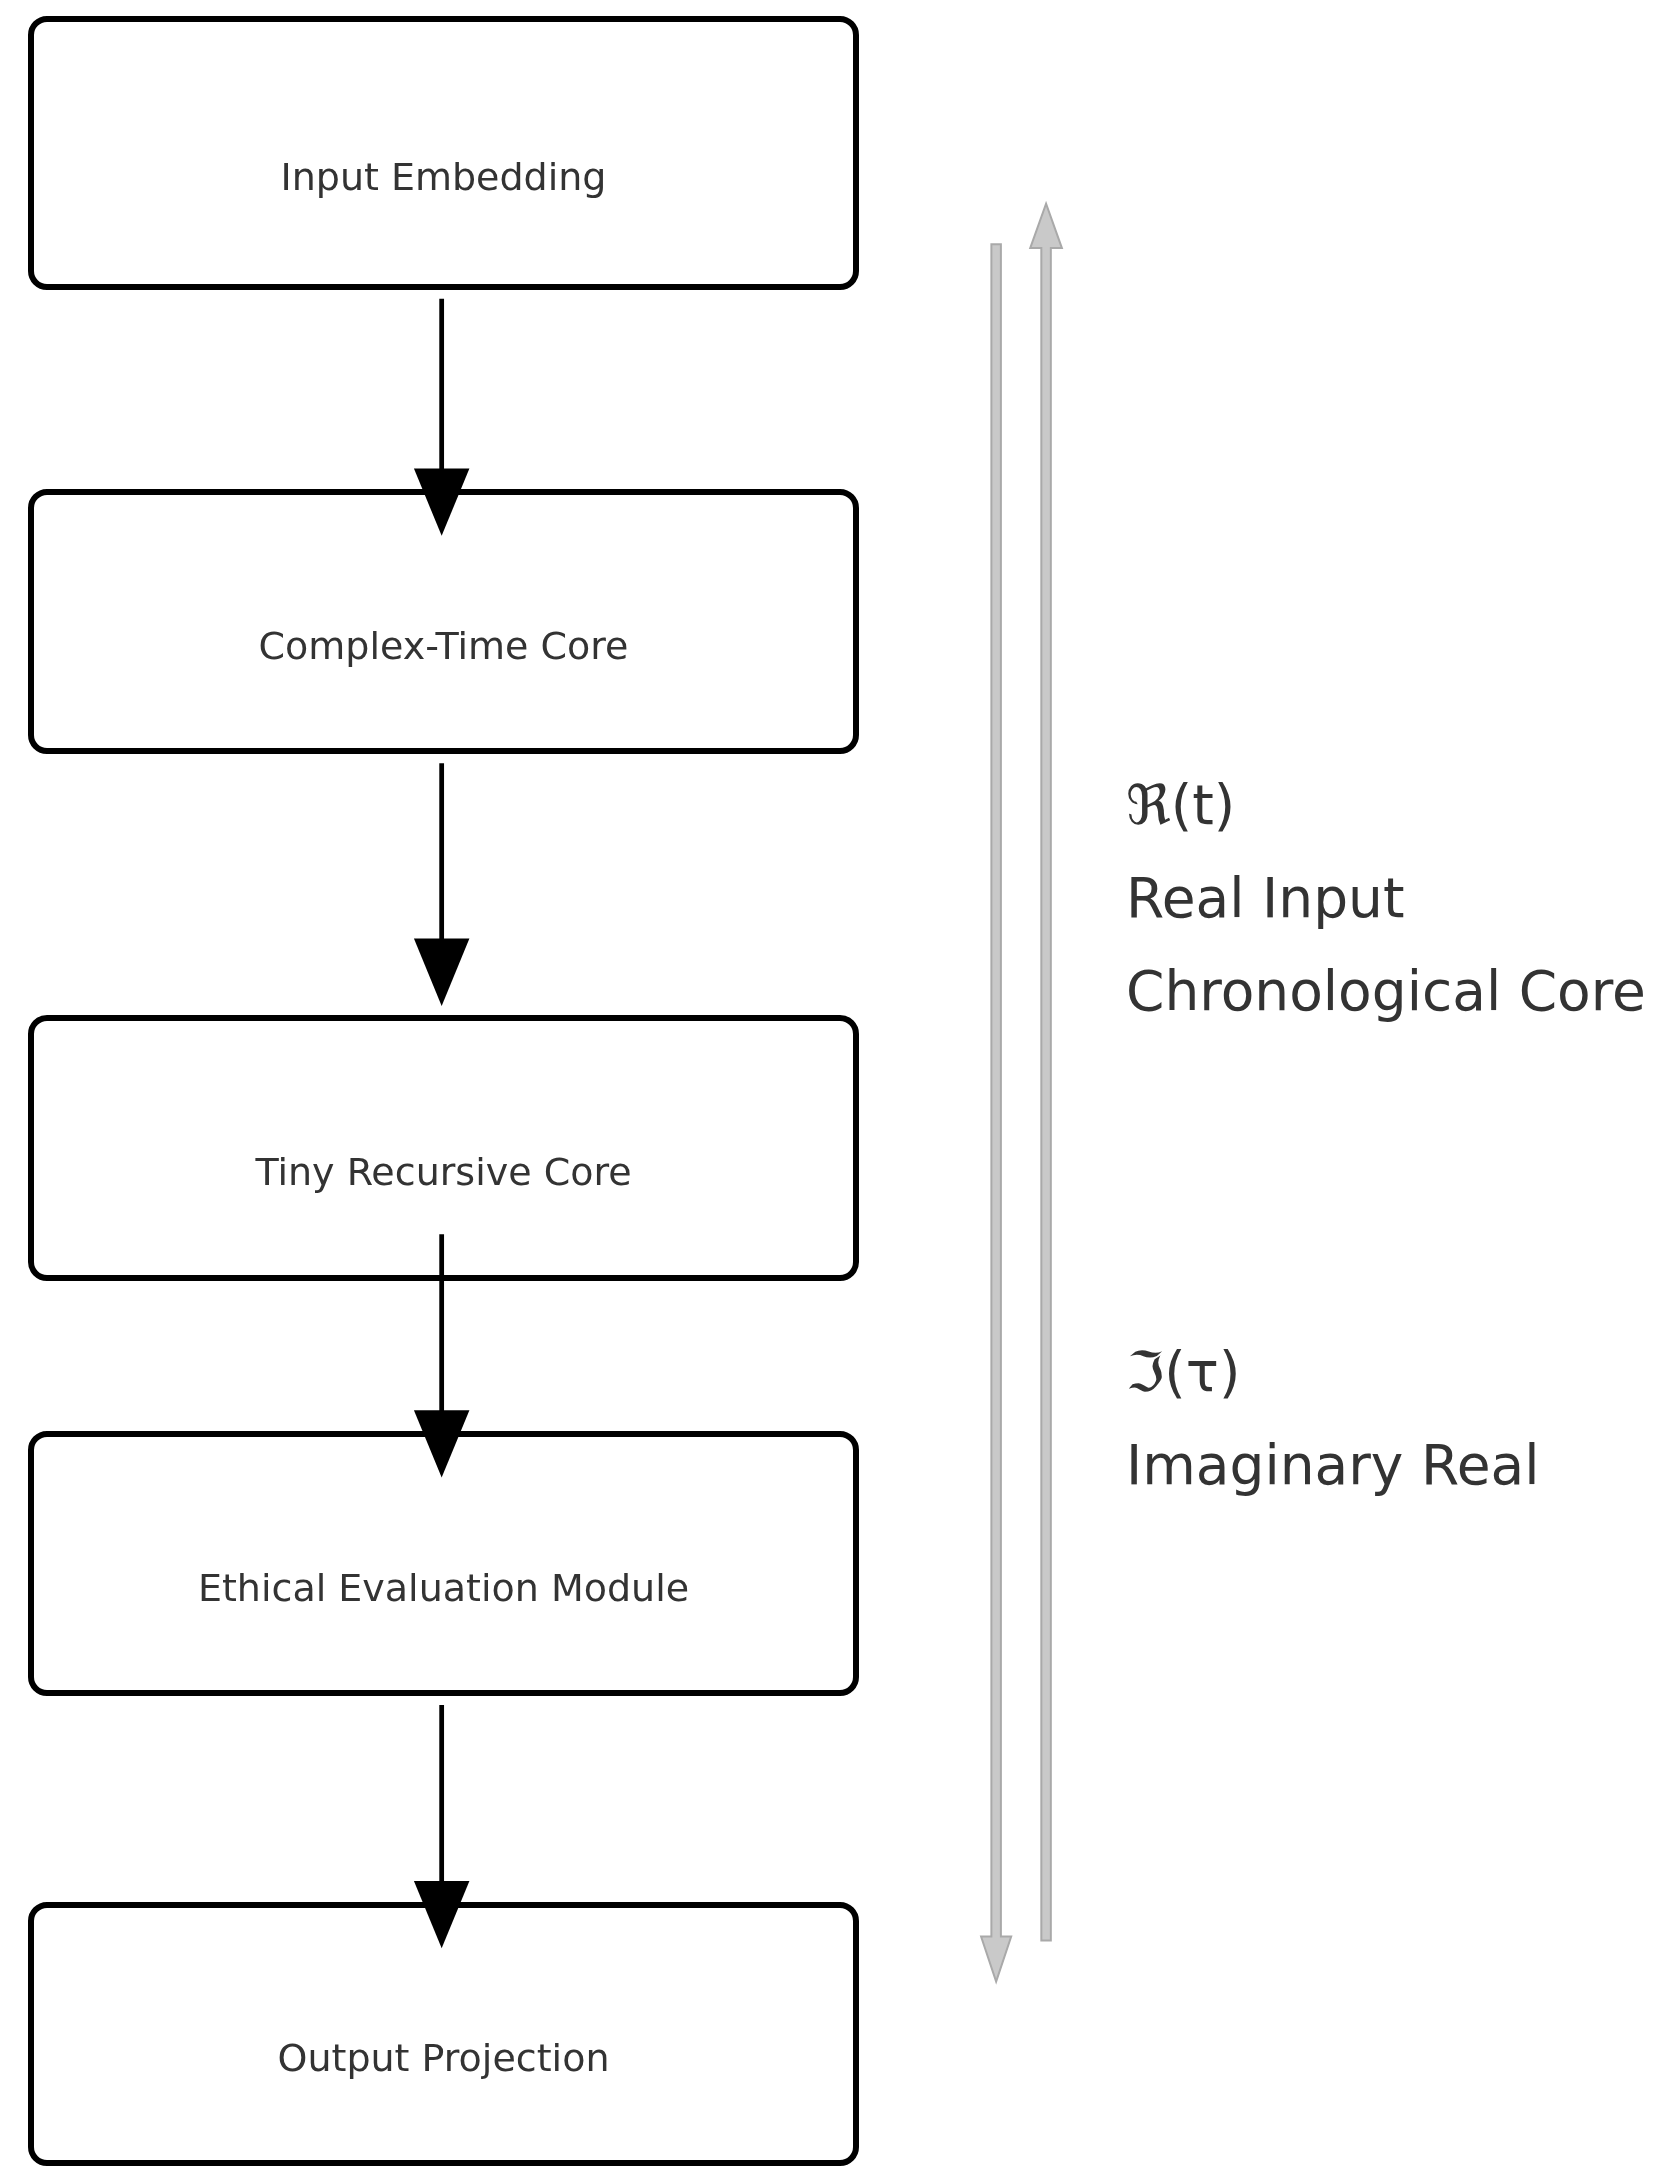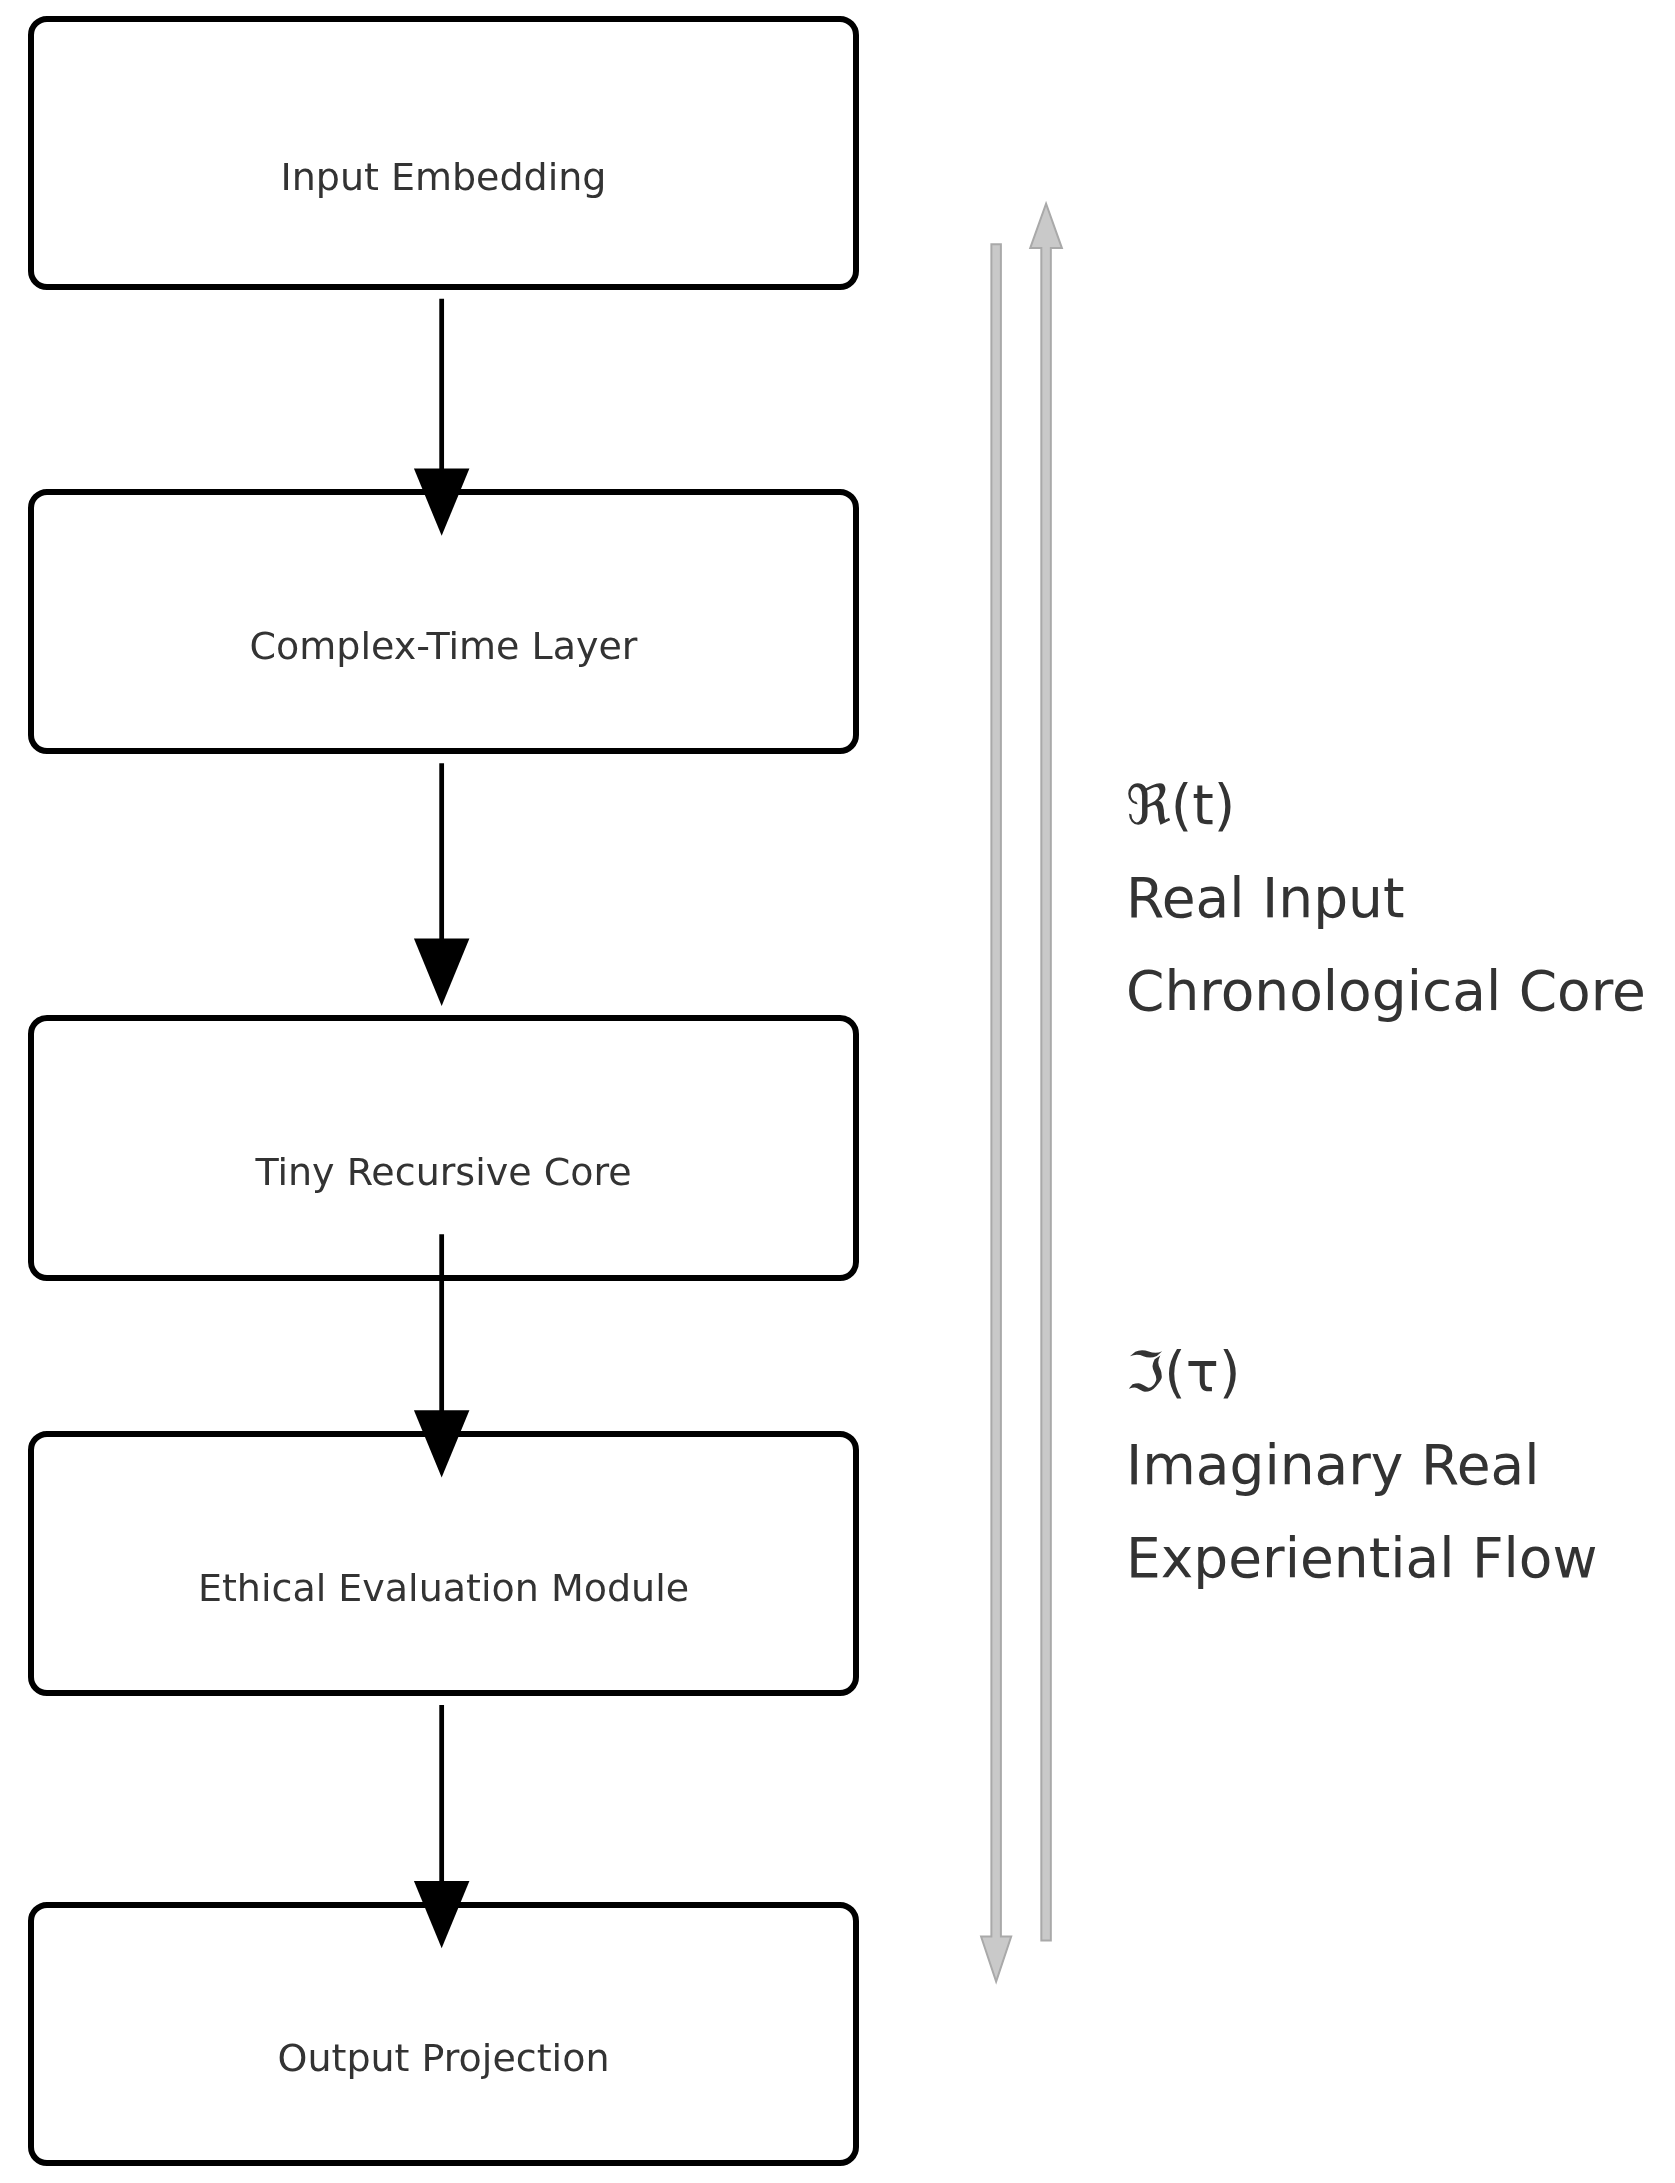--- a/index.html
+++ b/index.html
@@ -65,21 +65,21 @@
 </style>
 </head>
 <body>
 
 <div class="canvas">
 
   <div class="node b1">
     <span class="node-label">Input Embedding</span>
   </div>
   <div class="node b2">
-    <span class="node-label">Complex-Time Layer</span>
+    <span class="node-label">Complex-Time Core</span>
   </div>
   <div class="node b3">
     <span class="node-label">Tiny Recursive Core</span>
   </div>
   <div class="node b5">
     <span class="node-label">Output Projection</span>
   </div>
   <div class="node b4">
     <span class="node-label">Ethical Evaluation Module</span>
   </div>
@@ -109,17 +109,16 @@
 
   <div class="side-label lbl-real">
     <span>ℜ(t)</span>
     <span>Real Input</span>
     <span>Chronological Core</span>
   </div>
 
   <div class="side-label lbl-imag">
     <span>ℑ(τ)</span>
     <span>Imaginary Real</span>
-    <span>Experiential Flow</span>
   </div>
 
 </div>
 
 
 </body></html>

